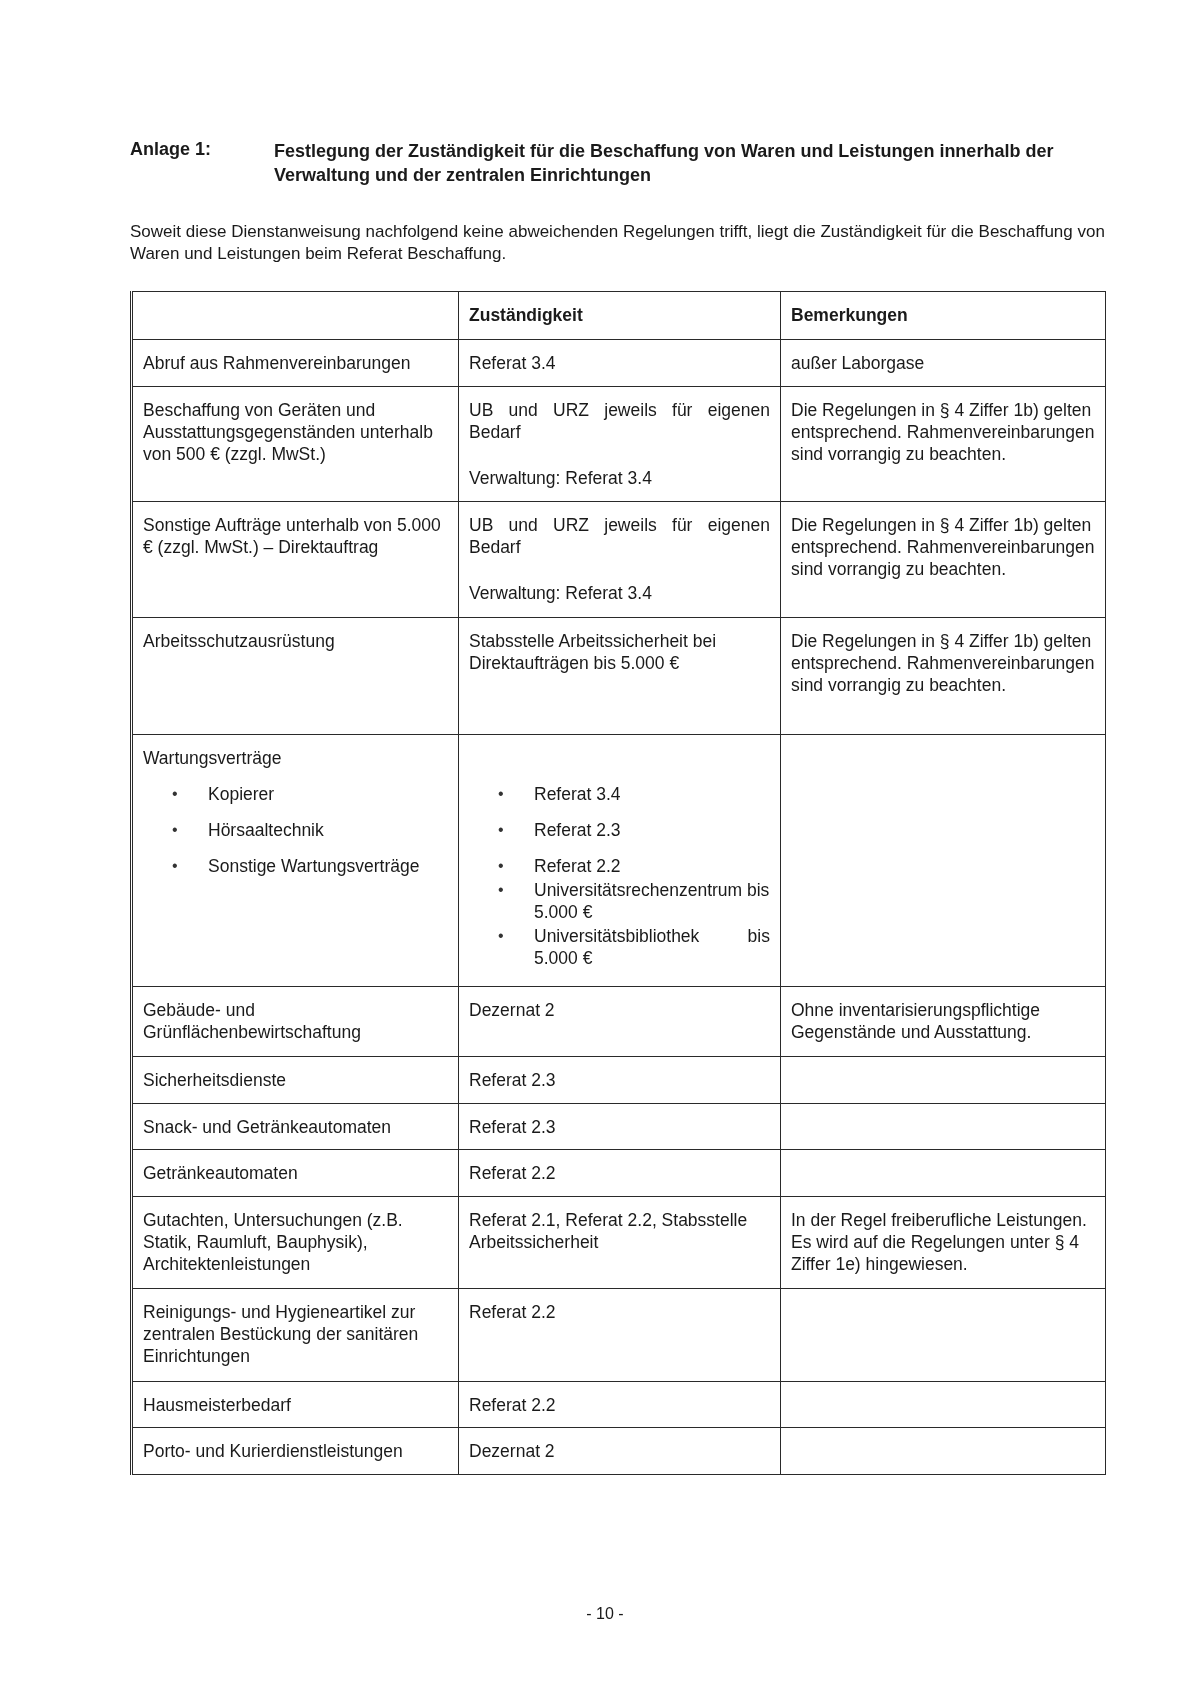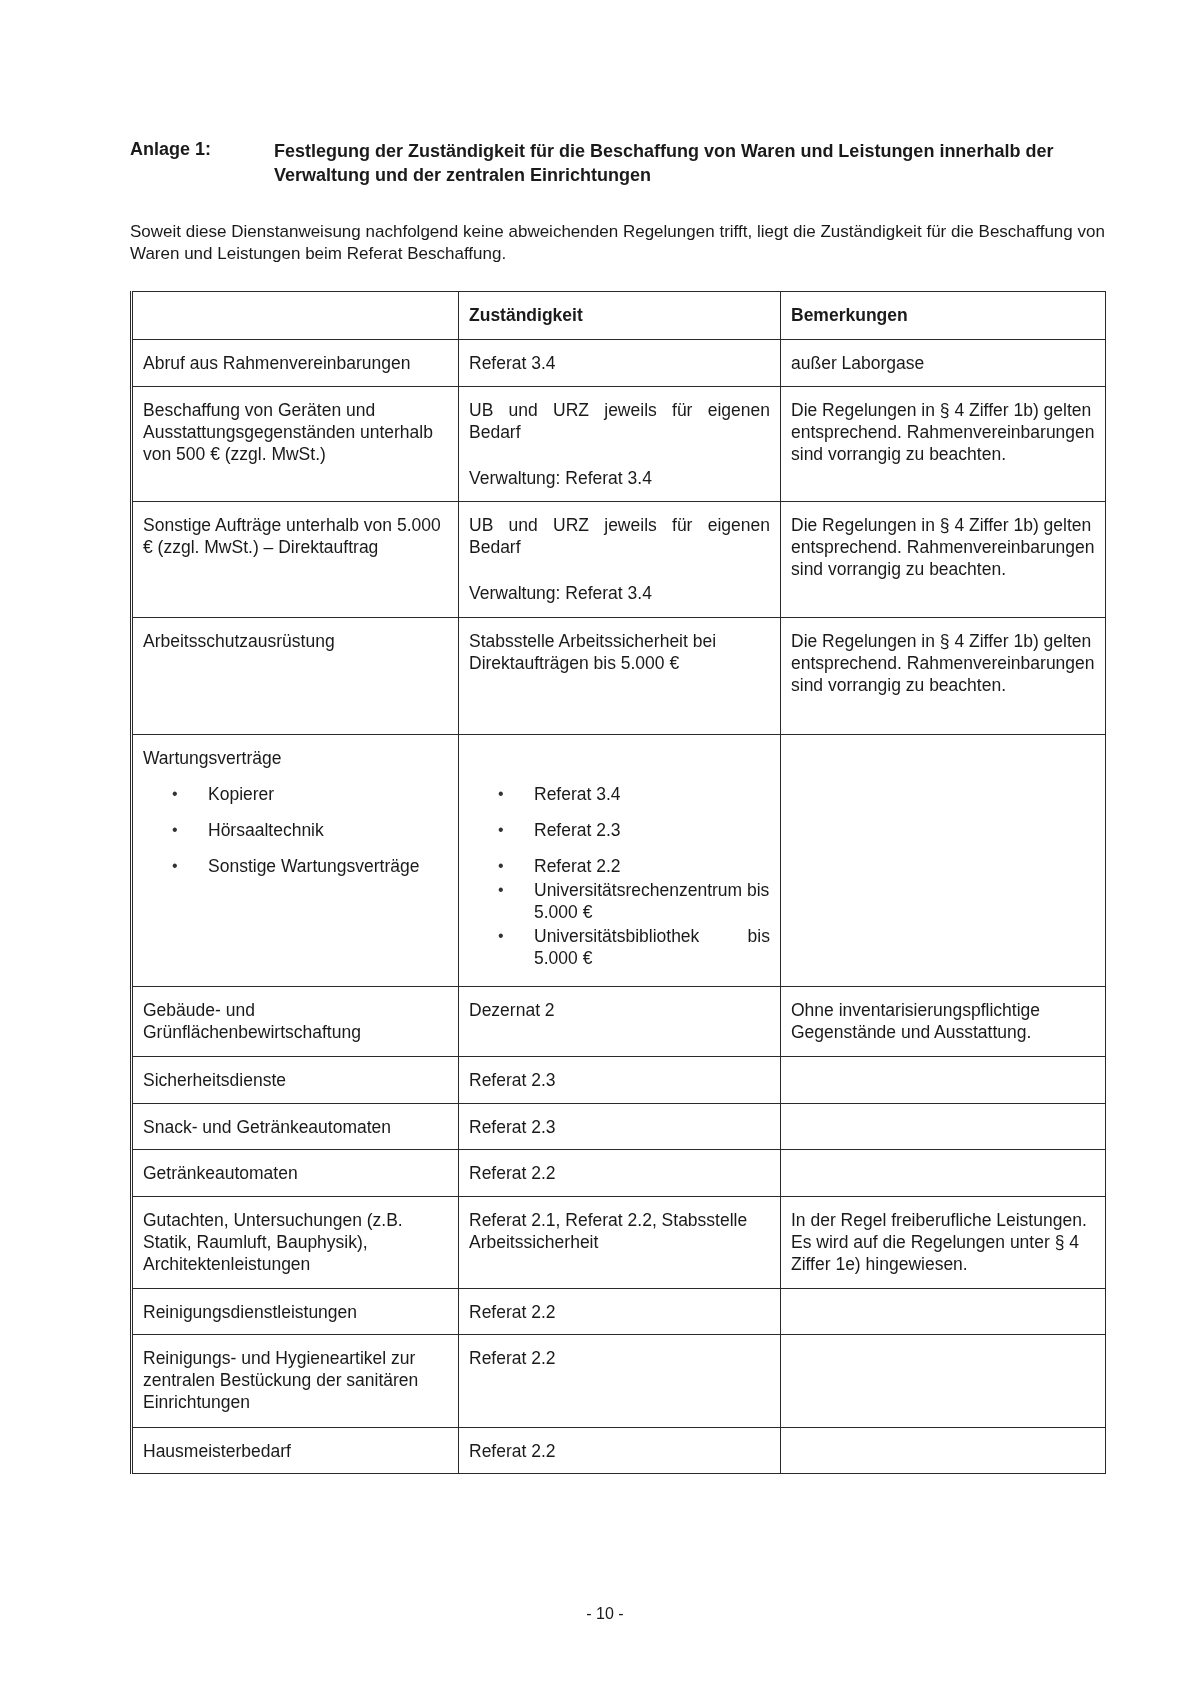--- a/index.html
+++ b/index.html
@@ -110,31 +110,31 @@
     <tr style="height:47px">
       <td>Getränkeautomaten</td>
       <td>Referat 2.2</td>
       <td></td>
     </tr>
     <tr style="height:92px">
       <td class="just">Gutachten, Untersuchungen (z.B. Statik, Raumluft, Bauphysik), Architektenleistungen</td>
       <td class="just">Referat 2.1, Referat 2.2, Stabsstelle Arbeitssicherheit</td>
       <td class="just">In der Regel freiberufliche Leistungen. Es wird auf die Regelungen unter § 4 Ziffer 1e) hingewiesen.</td>
     </tr>
-    <tr style="height:46px">
-      <td>Reinigungsdienstleistungen</td>
-      <td>Referat 2.2</td>
-      <td></td>
-    </tr>
     <tr style="height:93px">
       <td class="just">Reinigungs- und Hygieneartikel zur zentralen Bestückung der sanitären Einrichtungen</td>
       <td>Referat 2.2</td>
       <td></td>
     </tr>
     <tr style="height:46px">
       <td>Hausmeisterbedarf</td>
       <td>Referat 2.2</td>
       <td></td>
     </tr>
+    <tr style="height:47px">
+      <td>Porto- und Kurierdienstleistungen</td>
+      <td>Dezernat 2</td>
+      <td></td>
+    </tr>
   </tbody>
 </table>
 
 <div class="pageno">- 10 -</div>
 
 </body></html>

